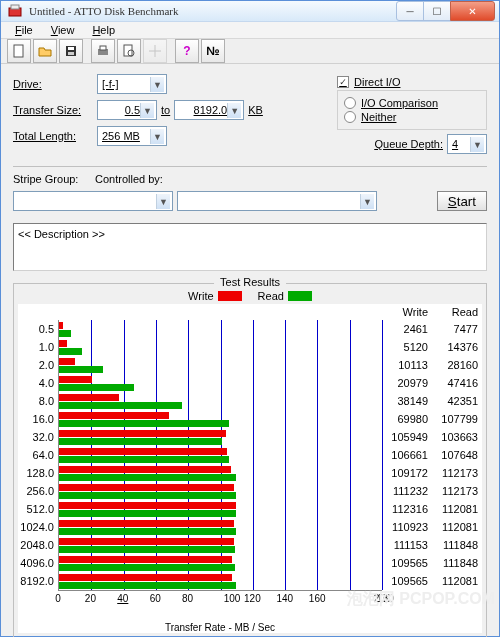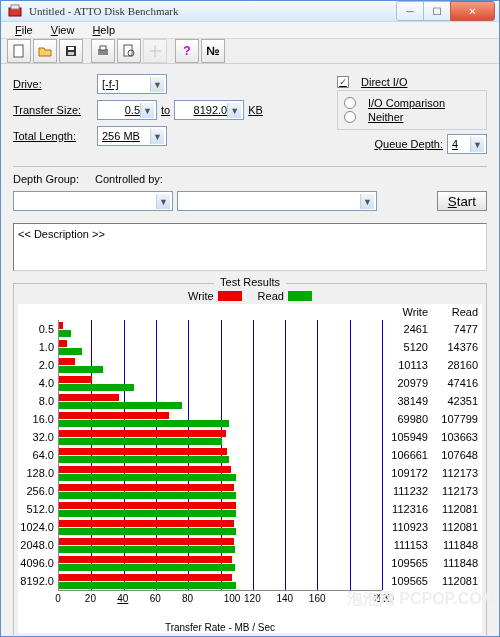--- a/index.html
+++ b/index.html
@@ -27,21 +27,21 @@
 .row { display: flex; align-items: center; margin-bottom: 6px; gap: 4px; }
 .lbl { min-width: 0; }
 .combo { border: 1px solid #7f9db9; background: #fff; height: 20px; display: inline-flex; align-items: center; padding: 0 16px 0 4px; position: relative; }
 .combo::after { content: "▼"; position: absolute; right: 2px; top: 2px; font-size: 9px; color: #555; background: linear-gradient(#eef4fb,#cfe1f5); width: 13px; height: 15px; display: flex; align-items: center; justify-content: center; border-left: 1px solid #c0d0e0; }
 
 .top-settings { display: flex; gap: 20px; text-decoration: underline; }
 .left-col { flex: 1; }
 .right-col { width: 150px; }
 
 .fieldset { border: 1px solid #d0d0d0; padding: 4px 6px; }
-.checkbox-row, .radio-row { display: flex; align-items: center; gap: 12px; margin: 2px 0; }
+.checkbox-row, .radio-row { display: flex; align-items: center; gap: 5px; margin: 2px 0; }
 .chk, .rdo { width: 12px; height: 12px; border: 1px solid #888; background: #fff; display: inline-flex; align-items: center; justify-content: center; font-size: 9px; }
 .rdo { border-radius: 50%; }
 .rdo.sel::after { content: ""; width: 5px; height: 5px; background: #333; border-radius: 50%; }
 .chk.sel::after { content: "✓"; color: #333; }
 
 hr { border: none; border-top: 1px solid #c0c0c0; margin: 6px 0; }
 
 .btn { border: 1px solid #888; background: linear-gradient(#fff,#e2e2e2); padding: 1px 10px; height: 20px; }
 
 .desc-box { border: 1px inset #d0d0d0; background: #fff; height: 48px; padding: 4px; margin-top: 6px; }
@@ -180,21 +180,21 @@
             </div>
         </div>
         <div class="row" style="margin-top:4px;justify-content:flex-end">
           <span><u>Q</u>ueue Depth:</span>
           <span class="combo" style="width:40px">4</span>
         </div>
       </div>
     </div>
     <hr>
     <div class="row">
-      <span style="width:78px">Depth Group:</span>
+      <span style="width:78px">Stripe Group:</span>
       <span style="width:90px">Controlled by:</span>
     </div>
     <div class="row">
       <span class="combo" style="width:160px"></span>
       <span class="combo" style="width:200px"></span>
       <span style="flex:1"></span>
       <button class="btn"><u>S</u>tart</button>
     </div>
     <div class="desc-box">&lt;&lt; Description &gt;&gt;</div>
 

